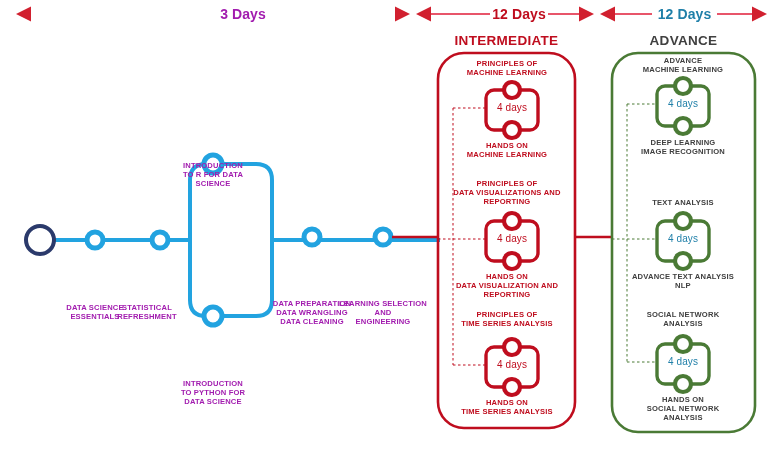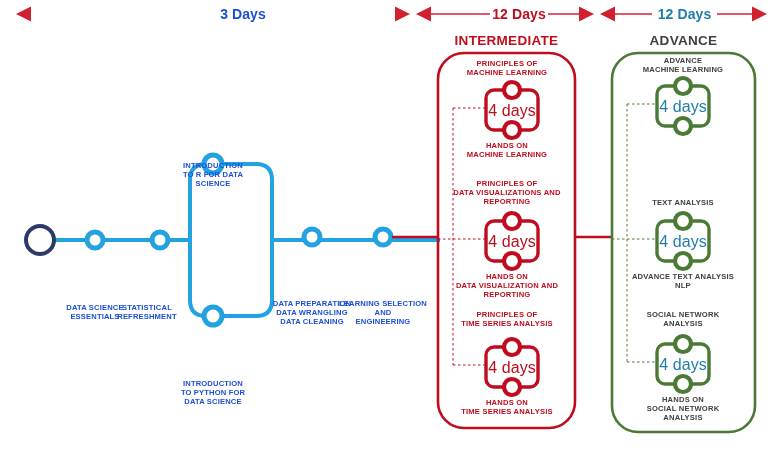--- a/index.html
+++ b/index.html
@@ -9,23 +9,23 @@
   }
   .stage{position:absolute;left:0;top:0;width:775px;height:449px;}
   svg.layer{position:absolute;left:0;top:0;width:775px;height:449px;overflow:visible;}
 
   .lbl{position:absolute;text-align:center;line-height:1.18;letter-spacing:.1px;}
 
   .days-lbl{font-size:14px;font-weight:bold;}
   .phase-title{font-size:13.5px;font-weight:bold;letter-spacing:.3px;}
   .node-lbl{font-size:7.6px;font-weight:bold;letter-spacing:.15px;margin-top:44px;}
   .step-lbl{font-size:7.6px;font-weight:bold;letter-spacing:.2px;}
-  .days-in{font-size:16px;font-weight:normal;}
-
-  .c-blue{color:#1d4ed8;}
+  .days-in{font-size:10px;font-weight:normal;}
+
+  .c-blue{color:#a21caf;}
   .c-red{color:#bf0d1e;}
   .c-green{color:#404040;}
   .c-teal{color:#1f7fa8;}
 </style>
 </head>
 <body>
 
 <div class="stage">
 
   <svg class="layer" viewBox="0 0 775 449">
@@ -175,20 +175,22 @@
 
   <div class="lbl step-lbl c-red" style="left:443px;top:311px;width:128px;white-space:pre-line;">PRINCIPLES OF
 TIME SERIES ANALYSIS</div>
   <div class="lbl days-in c-red" style="left:486px;top:359px;width:52px;">4 days</div>
   <div class="lbl step-lbl c-red" style="left:443px;top:399px;width:128px;white-space:pre-line;">HANDS ON
 TIME SERIES ANALYSIS</div>
 
   <div class="lbl step-lbl c-green" style="left:622px;top:57px;width:122px;white-space:pre-line;">ADVANCE
 MACHINE LEARNING</div>
   <div class="lbl days-in c-teal" style="left:657px;top:98px;width:52px;">4 days</div>
+  <div class="lbl step-lbl c-green" style="left:622px;top:139px;width:122px;white-space:pre-line;">DEEP LEARNING
+IMAGE RECOGNITION</div>
 
   <div class="lbl step-lbl c-green" style="left:622px;top:199px;width:122px;">TEXT ANALYSIS</div>
   <div class="lbl days-in c-teal" style="left:657px;top:233px;width:52px;">4 days</div>
   <div class="lbl step-lbl c-green" style="left:616px;top:273px;width:134px;white-space:pre-line;">ADVANCE TEXT ANALYSIS
 NLP</div>
 
   <div class="lbl step-lbl c-green" style="left:622px;top:311px;width:122px;white-space:pre-line;">SOCIAL NETWORK
 ANALYSIS</div>
   <div class="lbl days-in c-teal" style="left:657px;top:356px;width:52px;">4 days</div>
   <div class="lbl step-lbl c-green" style="left:622px;top:396px;width:122px;white-space:pre-line;">HANDS ON

